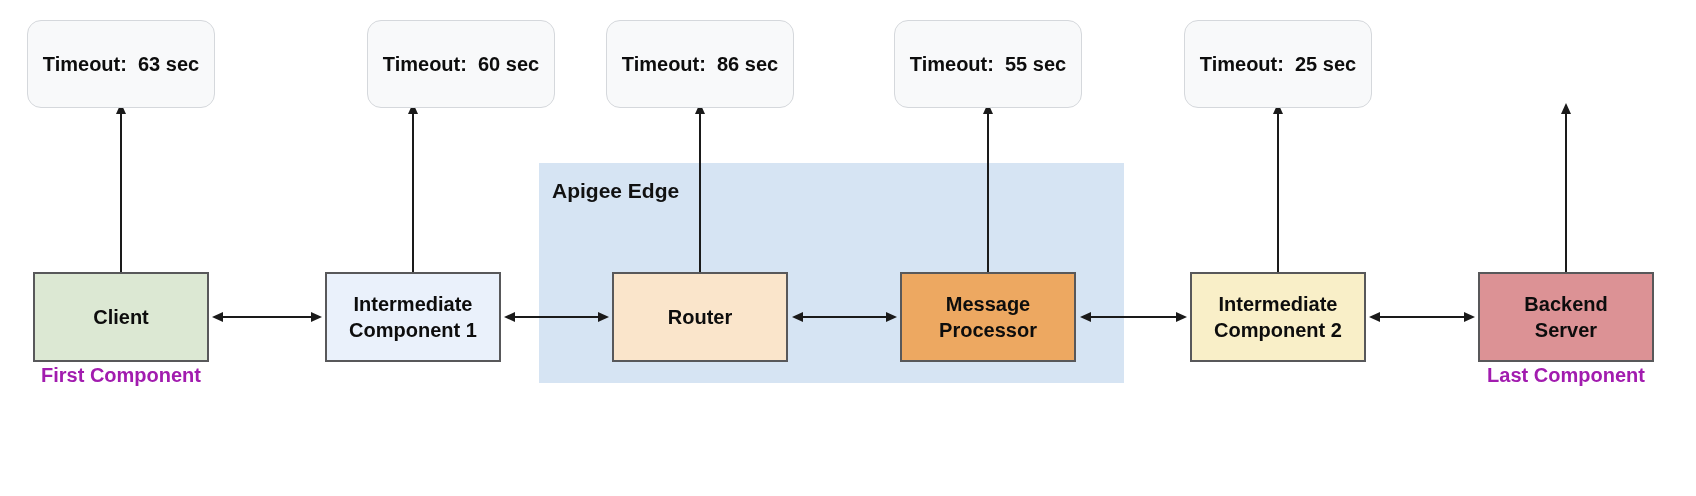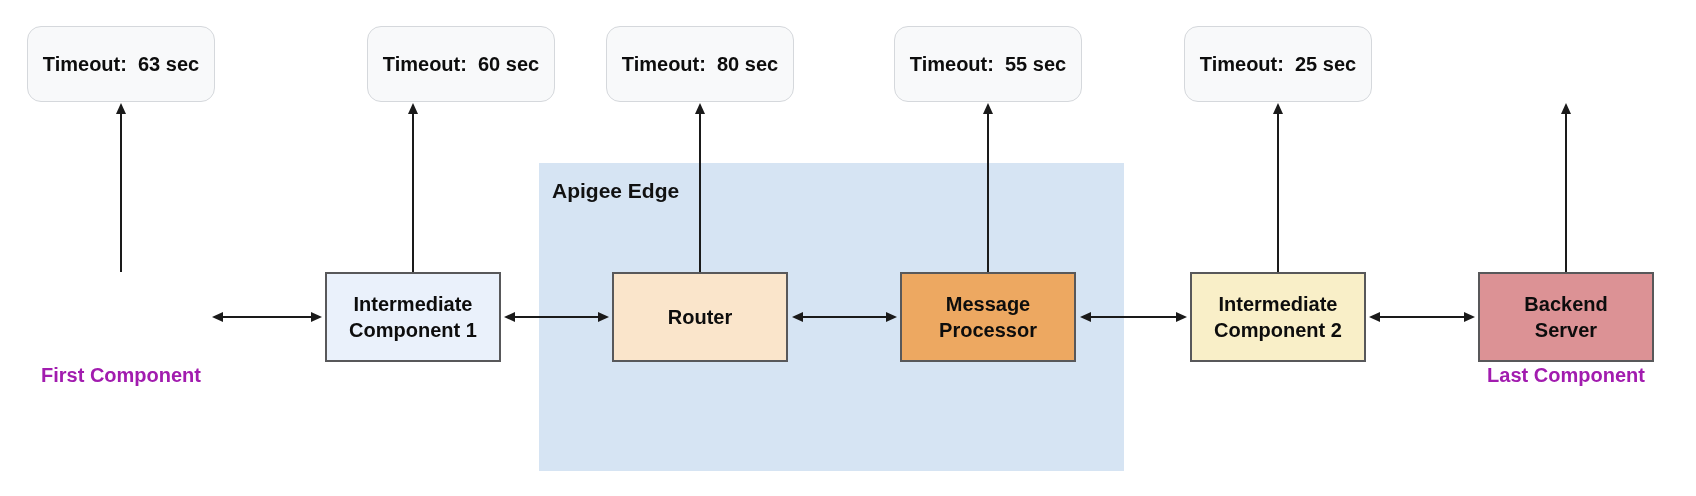--- a/index.html
+++ b/index.html
@@ -9,21 +9,21 @@
     height: 496px;
     background: #ffffff;
     font-family: "Liberation Sans", sans-serif;
     overflow: hidden;
   }
 
   
   .region {
     position: absolute;
     left: 539px; top: 163px;
-    width: 585px; height: 308px;
+    width: 585px; height: 220px;
     background: #d6e4f3;
     z-index: 0;
   }
   .region-label {
     position: absolute;
     left: 13px; top: 16px;
     font-size: 21px;
     font-weight: 700;
     color: #111111;
     white-space: nowrap;
@@ -52,22 +52,22 @@
   .c0 { left: 33px; }
   .c1 { left: 325px; }
   .c2 { left: 612px; }
   .c3 { left: 900px; }
   .c4 { left: 1190px; }
   .c5 { left: 1478px; }
 
   
   .bubble {
     position: absolute;
-    top: 26px;
-    width: 188px; height: 76px;
+    top: 20px;
+    width: 188px; height: 88px;
     background: #f8f9fa;
     border: 1.5px solid #d5d8dc;
     border-radius: 14px;
     box-sizing: border-box;
     display: flex;
     align-items: center;
     justify-content: center;
     z-index: 2;
   }
   .bubble-text {
@@ -170,21 +170,21 @@
     <span class="region-label">Apigee Edge</span>
   </div>
 
   <div class="bubble b0">
     <span class="bubble-text">Timeout:  63 sec</span>
   </div>
   <div class="bubble b1">
     <span class="bubble-text">Timeout:  60 sec</span>
   </div>
   <div class="bubble b2">
-    <span class="bubble-text">Timeout:  80 sec</span>
+    <span class="bubble-text">Timeout:  86 sec</span>
   </div>
   <div class="bubble b3">
     <span class="bubble-text">Timeout:  55 sec</span>
   </div>
   <div class="bubble b4">
     <span class="bubble-text">Timeout:  25 sec</span>
   </div>
 
   <div class="v-arrow va0">
       <div class="v-head"></div>
@@ -204,20 +204,23 @@
     </div>
   <div class="v-arrow va4">
       <div class="v-head"></div>
       <div class="v-line"></div>
     </div>
   <div class="v-arrow va5">
       <div class="v-head"></div>
       <div class="v-line"></div>
     </div>
 
+  <div class="box c0" style="background-color: rgb(220, 232, 211);">
+    <span class="box-label">Client</span>
+  </div>
   <div class="box c1" style="background-color: rgb(234, 241, 251);">
     <span class="box-label">Intermediate
 Component 1</span>
   </div>
   <div class="box c2" style="background-color: rgb(250, 229, 203);">
     <span class="box-label">Router</span>
   </div>
   <div class="box c3" style="background-color: rgb(237, 168, 97);">
     <span class="box-label">Message
 Processor</span>

